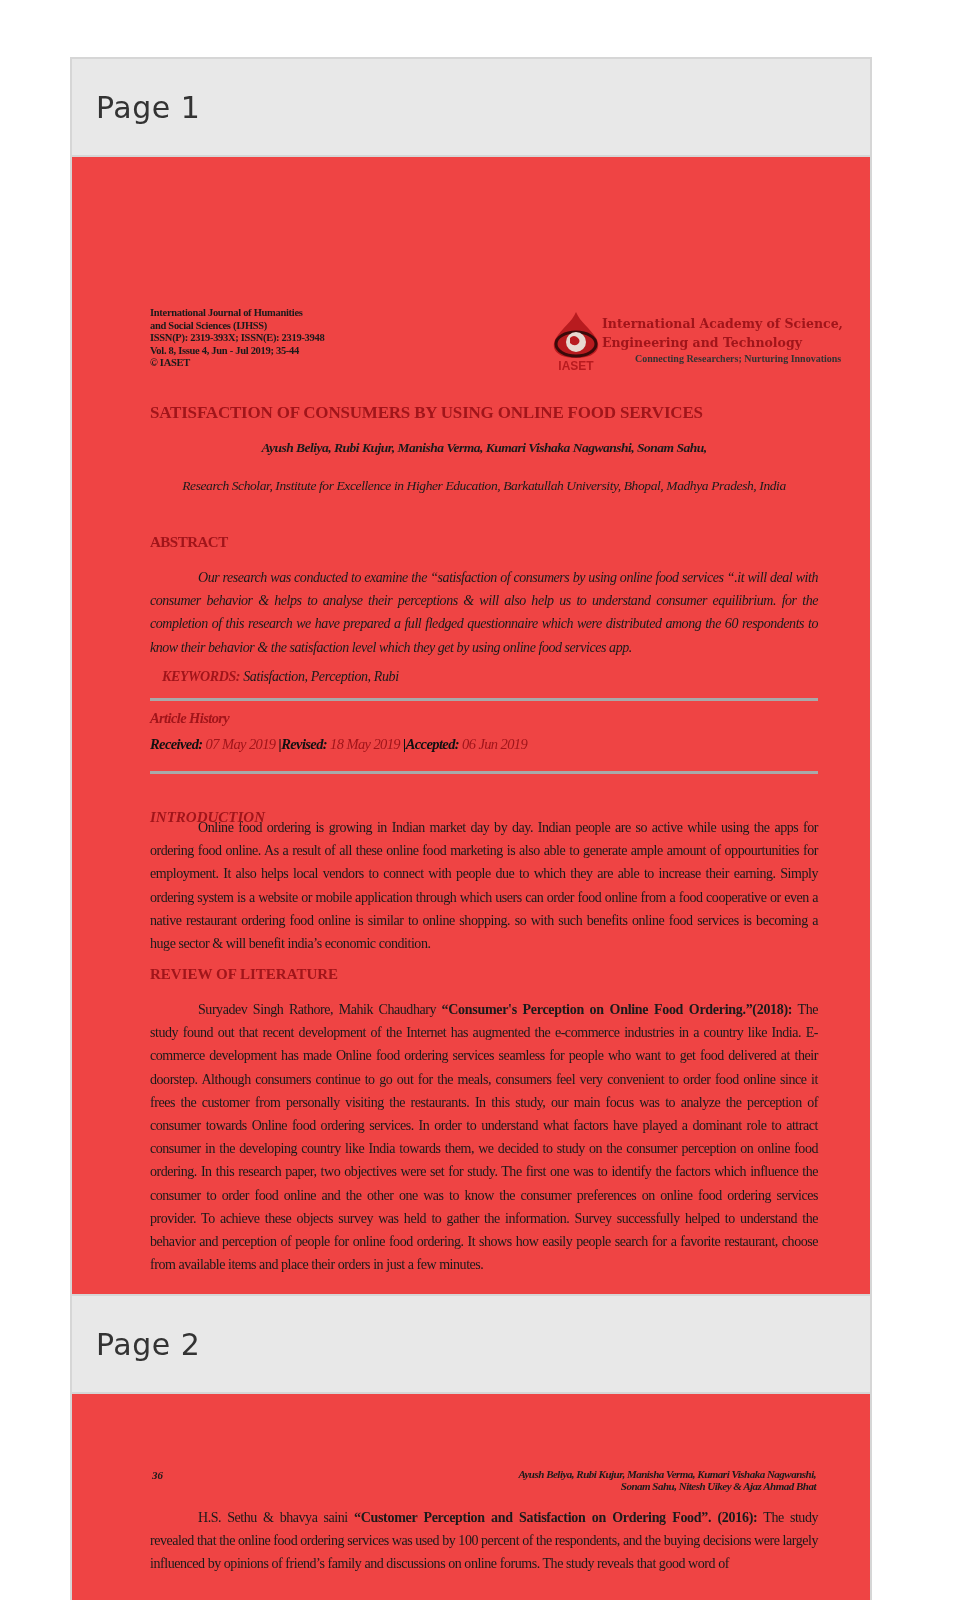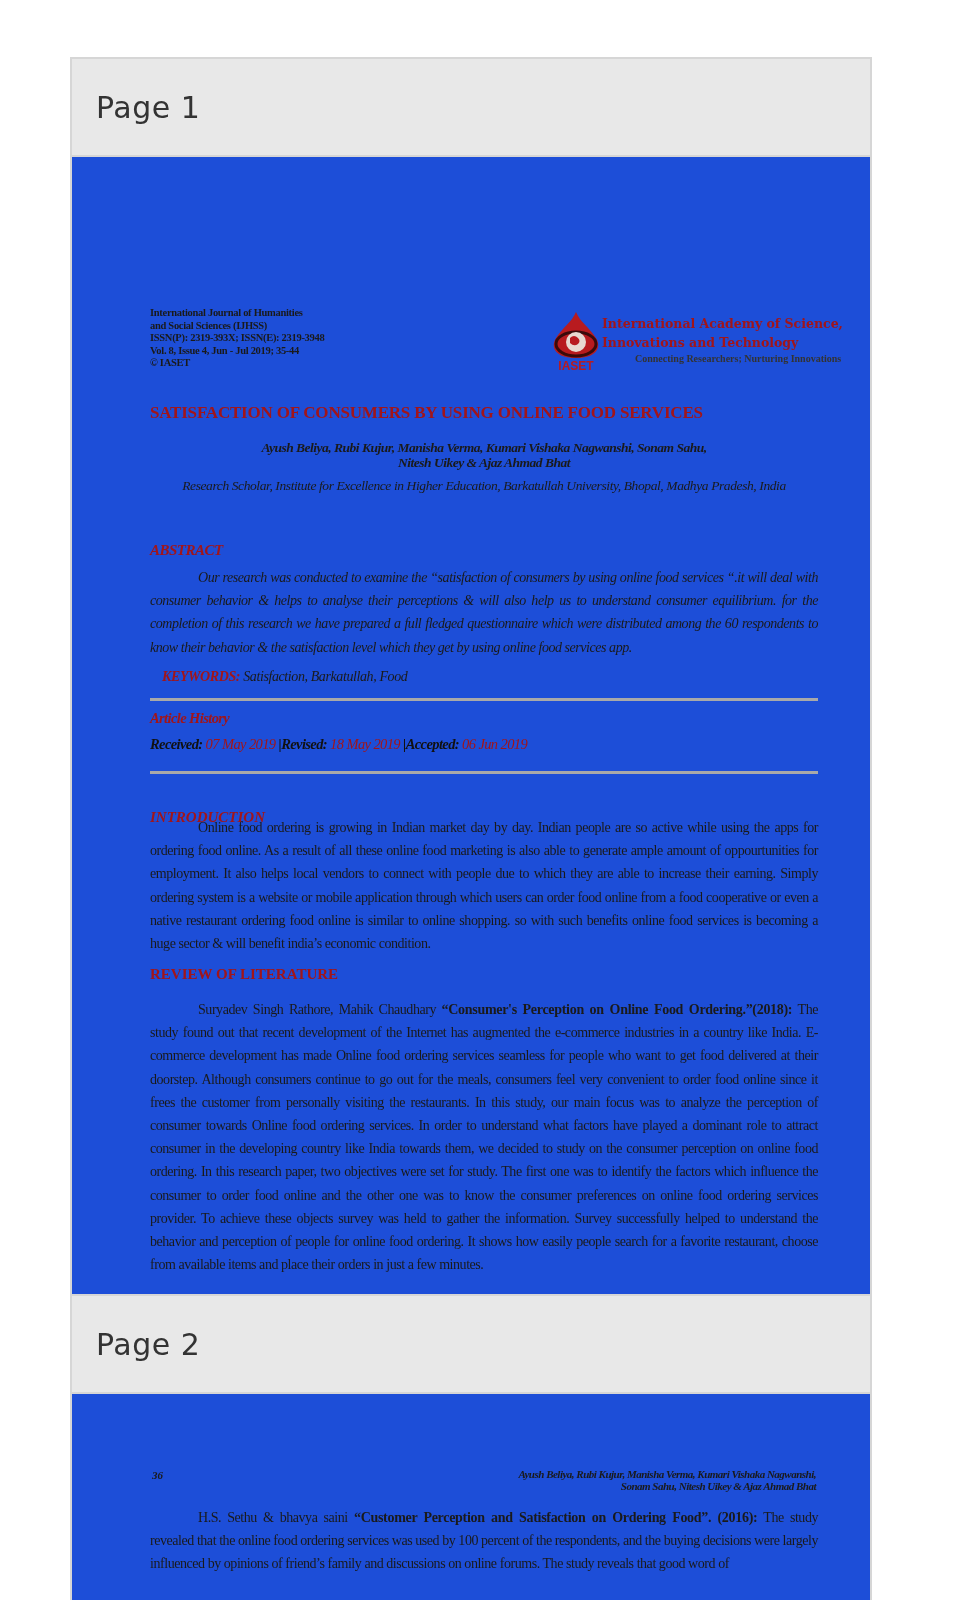--- a/index.html
+++ b/index.html
@@ -5,21 +5,21 @@
   html, body { margin:0; padding:0; }
   body {
     width:960px; height:1600px; overflow:hidden;
     background:#ffffff;
     font-family:"Liberation Serif", serif;
     color:#1a1a1a;
     position:relative;
   }
   .page-frame {
     position:absolute; left:70px; width:802px;
-    border:2px solid #d6d6d6; box-sizing:border-box; background:#1d4ed8;
+    border:2px solid #d6d6d6; box-sizing:border-box; background:#ef4444;
   }
   .page-header {
     background:#e8e8e8; border-bottom:2px solid #d6d6d6;
     height:98px; box-sizing:border-box;
     display:flex; align-items:center; padding-left:24px;
   }
   .page-header span {
     font-family:"DejaVu Sans", sans-serif; font-size:30px; color:#333; letter-spacing:0.5px;
   }
   .page-body { position:relative; background:#fff; }
@@ -32,21 +32,21 @@
 
   .iaset-logo { position:absolute; left:474px; top:153px; width:60px; height:62px; }
   .iaset-name { position:absolute; left:530px; top:157px; font-family:"DejaVu Serif", serif; font-weight:bold; color:#a1151a; font-size:12.5px; line-height:19px; white-space:nowrap; }
   .iaset-tag { position:absolute; left:532px; top:196px; font-family:"Liberation Serif", serif; font-size:10px; font-weight:bold; color:#333; white-space:nowrap;margin-left:31px; }
 
   .title { position:absolute; left:78px; width:668px; top:246px; text-align:left; color:#a1151a; font-size:17px; font-weight:bold; letter-spacing:-0.2px; }
   .authors { position:absolute; left:78px; width:668px; top:283px; text-align:center; font-size:13.5px; font-style:italic; font-weight:bold; line-height:15px; letter-spacing:-0.5px; }
   .affil { position:absolute; left:78px; width:668px; top:321px; text-align:center; font-size:13.5px; font-style:italic; letter-spacing:-0.4px; }
 
   .section-head { position:absolute; left:78px; color:#a1151a; font-weight:bold; font-size:15px; }
-  .italic-head { font-style:italic; letter-spacing:-0.5px;margin-top:8px; }
+  .italic-head { letter-spacing:-0.5px; }
 
   .para { position:absolute; left:78px; width:668px; font-size:14px; line-height:23.2px; text-align:justify; letter-spacing:-0.45px; }
   .para .indent { display:inline-block; width:48px; }
   .abstract-text { font-style:italic; }
 
   .keywords { position:absolute; left:78px; top:512px; font-size:14px; font-style:italic; letter-spacing:-0.4px; }
   .keywords .kw-label { color:#a1151a; font-weight:bold;margin-left:12px; }
 
   .rule { position:absolute; left:78px; width:668px; height:3px; background:#a9a9a9; }
 
@@ -81,37 +81,36 @@
 
     <svg class="iaset-logo" viewBox="0 0 60 62">
       <path d="M30 2 C34 12 44 18 50 28 C56 38 50 48 30 48 C10 48 4 38 10 28 C16 18 26 12 30 2 Z" fill="#b81b1f"></path>
       <ellipse cx="30" cy="34" rx="20" ry="12" fill="none" stroke="#3a0a0a" stroke-width="3"></ellipse>
       <circle cx="30" cy="32" r="10" fill="#e8d9d0"></circle>
       <path d="M24 28 q4 -4 8 0 q3 3 0 6 q-4 3 -8 -1 z" fill="#b81b1f"></path>
       <text x="30" y="60" text-anchor="middle" font-family="Liberation Sans, sans-serif" font-weight="bold" font-size="12" fill="#b81b1f">IASET</text>
     </svg>
     <div class="iaset-name">
       <div>International Academy of Science,</div>
-      <div>Innovations and Technology</div>
+      <div>Engineering and Technology</div>
     </div>
     <div class="iaset-tag">Connecting Researchers; Nurturing Innovations</div>
 
     <div class="title">SATISFACTION OF CONSUMERS BY USING ONLINE FOOD SERVICES</div>
     <div class="authors">
       <div>Ayush Beliya, Rubi Kujur, Manisha Verma, Kumari Vishaka Nagwanshi, Sonam Sahu,</div>
-      <div>Nitesh Uikey &amp; Ajaz Ahmad Bhat</div>
     </div>
     <div class="affil">Research Scholar, Institute for Excellence in Higher Education, Barkatullah University, Bhopal, Madhya Pradesh, India</div>
 
     <div class="section-head italic-head" style="top:377px;">ABSTRACT</div>
     <div class="para abstract-text" style="top:409px;"><span class="indent"></span><span>Our research was conducted to examine the “satisfaction of consumers by using online food services “.it will deal with consumer behavior &amp; helps to analyse their perceptions &amp; will also help us to understand consumer equilibrium. for the completion of this research we have prepared a full fledged questionnaire which were distributed among the 60 respondents to know their behavior &amp; the satisfaction level which they get by using online food services app.</span></div>
 
     <div class="keywords">
       <span class="kw-label">KEYWORDS:</span>
-      <span>Satisfaction, Barkatullah, Food</span>
+      <span>Satisfaction, Perception, Rubi</span>
     </div>
 
     <div class="rule" style="top:541px;"></div>
 
     <div class="history-label">Article History</div>
     <div class="history">
       <span class="lbl">Received:</span>
       <span class="val">07 May 2019</span>
       <span class="lbl">|Revised:</span>
       <span class="val">18 May 2019</span>

